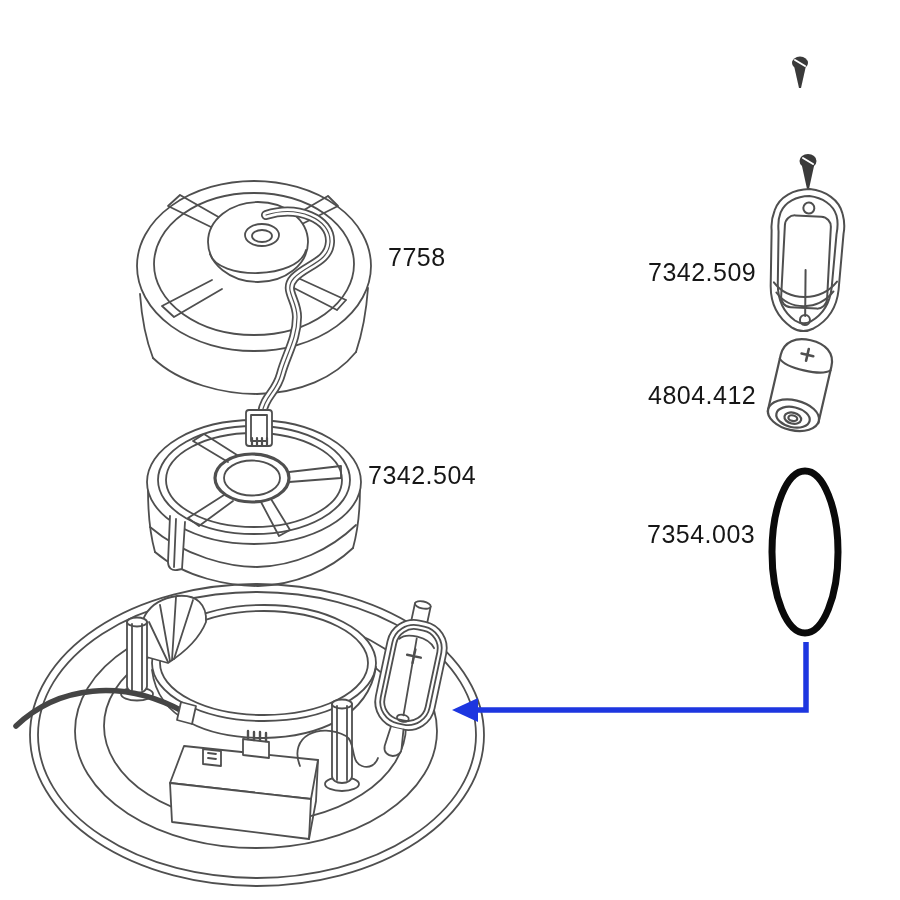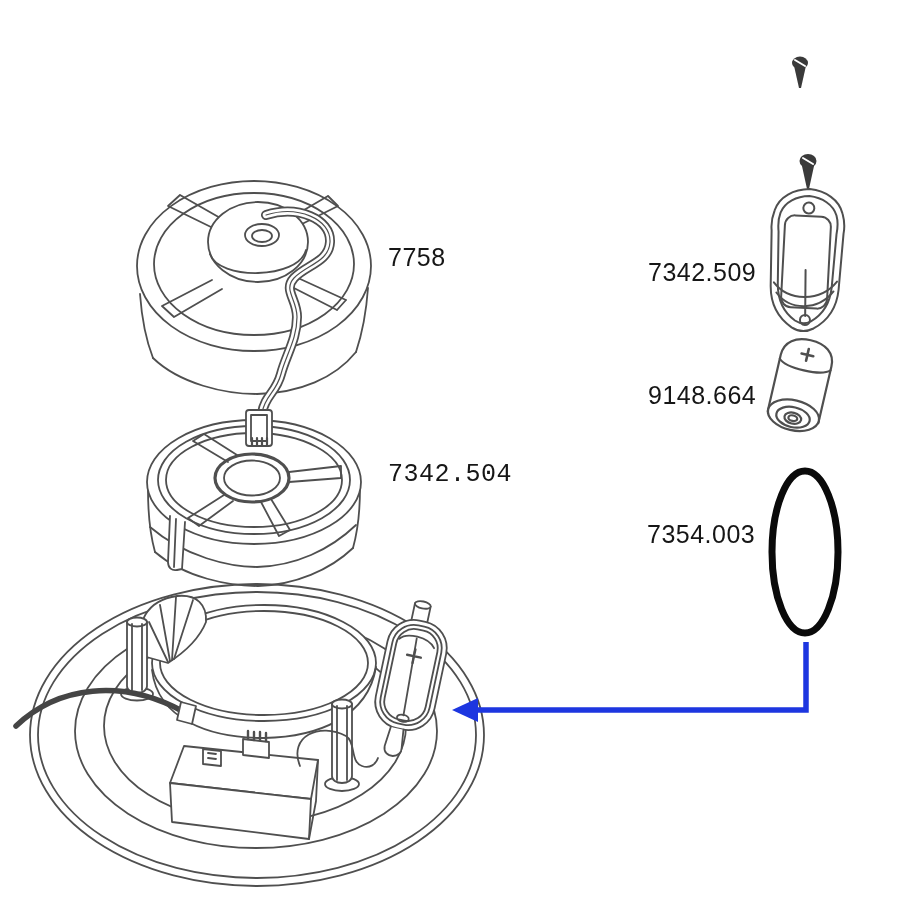--- a/index.html
+++ b/index.html
@@ -6,21 +6,21 @@
   .stage{
     position:relative;width:900px;height:900px;background:#ffffff;
     font-family:"Liberation Sans", sans-serif;overflow:hidden;margin-top:22px;
   }
   .stage svg{position:absolute;left:0;top:0;}
   .part-label{
     position:absolute;font-size:25px;line-height:28px;color:#161616;
     letter-spacing:0.5px;white-space:nowrap;
   }
   .lbl-7758{left:388px;top:221px;}
-  .lbl-7342504{left:388px;top:439px;font-family:Liberation Mono, monospace;}
+  .lbl-7342504{left:368px;top:439px;}
   .lbl-7342509{left:648px;top:236px;}
   .lbl-7011030{left:648px;top:359px;}
   .lbl-7354003{left:647px;top:498px;}
 </style>
 </head>
 <body>
 
 <div class="stage">
 
 <svg width="900" height="900" viewBox="0 0 900 900">
@@ -183,16 +183,16 @@
     <g>
       <path d="M 806 620 L 806 688 L 474 688" stroke-width="5.5" stroke-linejoin="miter" stroke-linecap="butt" stroke="#1d36e0"></path>
       <polygon points="452,688 478,676 478,700" stroke="none" fill="#1d36e0"></polygon>
     </g>
   </g>
 </svg>
 
 <div class="part-label lbl-7758">7758</div>
 <div class="part-label lbl-7342504">7342.504</div>
 <div class="part-label lbl-7342509">7342.509</div>
-<div class="part-label lbl-7011030">9148.664</div>
+<div class="part-label lbl-7011030">4804.412</div>
 <div class="part-label lbl-7354003">7354.003</div>
 
 </div>
 
 </body></html>

